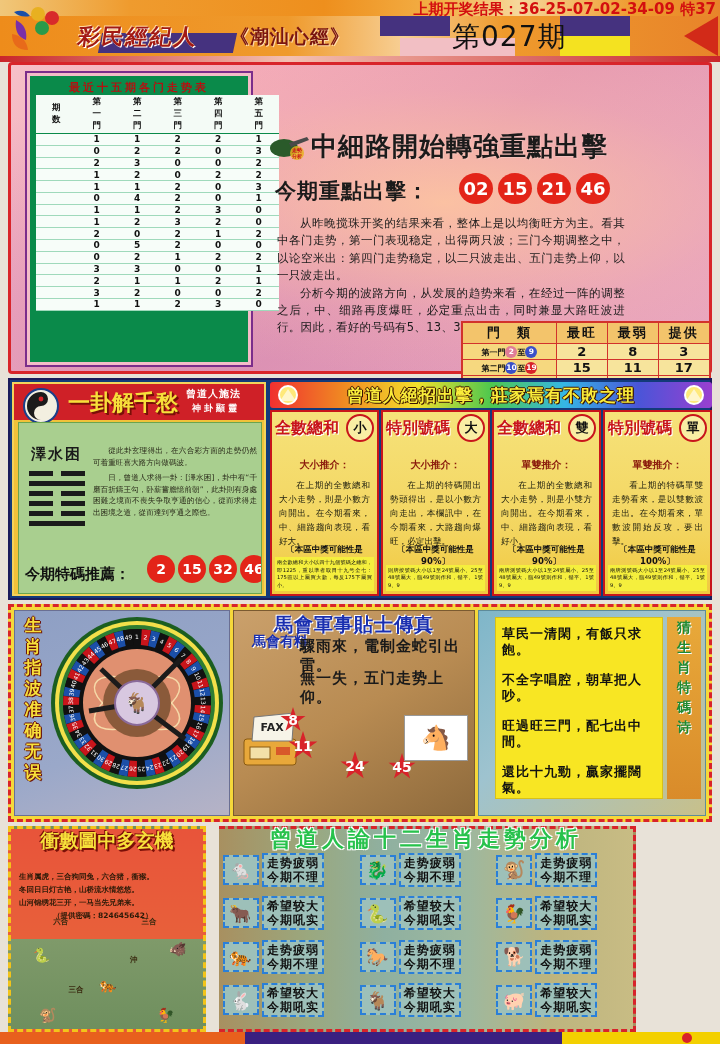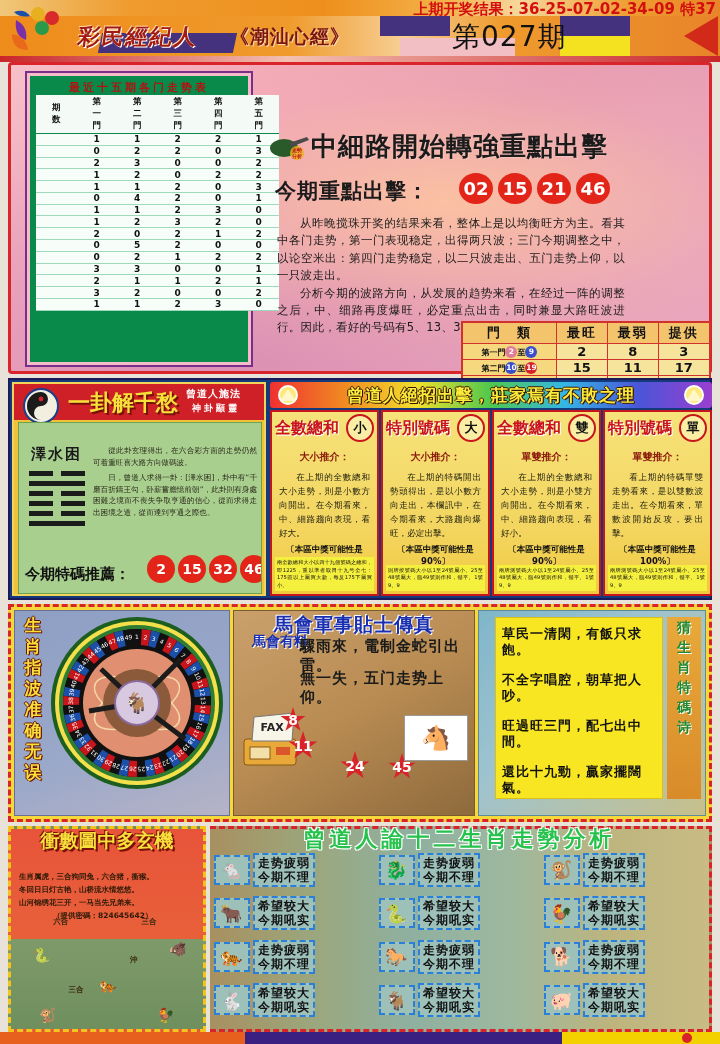--- a/index.html
+++ b/index.html
@@ -113,21 +113,21 @@
   .rb-sun{position:absolute;width:28px;height:24px;top:1px;}
   .cols{position:absolute;left:260px;top:30px;width:442px;height:186px;display:flex;gap:2px;}
   .col{flex:1;background:linear-gradient(180deg,#f6e27a 0%,#f3d55f 65%,#f1c93f 100%);
       border:2px solid #c8151b;box-sizing:border-box;position:relative;}
   .col-hd{display:flex;align-items:center;justify-content:space-between;padding:2px 3px 0 3px;}
   .col-hd .t{font-size:16px;font-weight:bold;color:#c8151b;letter-spacing:0px;
       text-shadow:1px 1px 0 #fff;}
   .col-hd .circ{width:24px;height:24px;border:2px solid #c8151b;border-radius:50%;
       font-size:13px;font-weight:bold;color:#111;display:flex;align-items:center;justify-content:center;
       background:#f9eea4;}
-  .col-sub{font-size:10px;font-weight:bold;color:#8a1a0c;text-align:center;margin-top:8px;}
+  .col-sub{font-size:10px;font-weight:bold;color:#8a1a0c;text-align:center;margin-top:16px;}
   .col-body{font-size:8.6px;color:#221;line-height:14px;padding:6px 7px 0 7px;text-align:justify;}
   .col-body p{margin:0;text-indent:2em;}
   .col-pct{position:absolute;left:0;bottom:26px;width:100%;text-align:center;font-size:8.5px;
       font-weight:bold;color:#111;}
   .col-note{position:absolute;left:3px;right:3px;bottom:3px;background:#f5ef3d;
       font-size:5.2px;line-height:7.4px;color:#111;padding:2px;text-align:justify;}
 
   
   .sec3{position:absolute;left:8px;top:604px;width:704px;height:218px;
       background:#f6d83a;border:3px dashed #d8232a;box-sizing:border-box;padding:3px;}
@@ -159,21 +159,21 @@
       border:1px solid #5d8b9a;overflow:hidden;}
   .poembox{position:absolute;left:16px;top:6px;right:42px;bottom:16px;background:#f8e623;
       border:1px solid #d8c018;}
   .poembox div{font-size:13px;font-weight:bold;color:#111;padding:0 6px;letter-spacing:1px;line-height:16px;}
   .poem-side{position:absolute;right:4px;top:6px;width:34px;bottom:16px;
       background:linear-gradient(180deg,#e8a93a,#d98b2a);text-align:center;}
   .poem-side span{display:block;font-size:14px;font-weight:bold;color:#1f8a32;line-height:20px;
       text-shadow:1px 1px 0 #fff;}
 
   
-  .sec4{position:absolute;left:8px;top:826px;width:704px;height:206px;display:flex;gap:4px;}
+  .sec4{position:absolute;left:8px;top:826px;width:628px;height:206px;display:flex;gap:13px;}
   .s4a{width:198px;position:relative;background:linear-gradient(180deg,#e8543a 0%,#e8603a 55%,#7f9a6a 55%,#6f8f5e 100%);
       border:3px dashed #f3c419;box-sizing:border-box;}
   .s4a-hd{position:absolute;left:0;top:-1px;width:100%;text-align:center;font-size:19px;
       font-weight:bold;color:#f7e03a;letter-spacing:0px;
       text-shadow:1px 1px 0 #7a1008,-1px -1px 0 #7a1008,2px 2px 0 #7a1008;}
   .s4a-l1{position:absolute;left:8px;top:42px;right:22px;font-size:7.5px;color:#2b1a08;line-height:12px;font-weight:bold;}
   .s4a-l1 div{margin-bottom:1px;}
   .s4a-code{position:absolute;left:42px;top:82px;font-size:7.5px;color:#2b1a08;font-weight:bold;}
   .zmark{position:absolute;font-size:7.5px;color:#3a2a10;font-weight:bold;}
   .zani{position:absolute;font-size:14px;}

